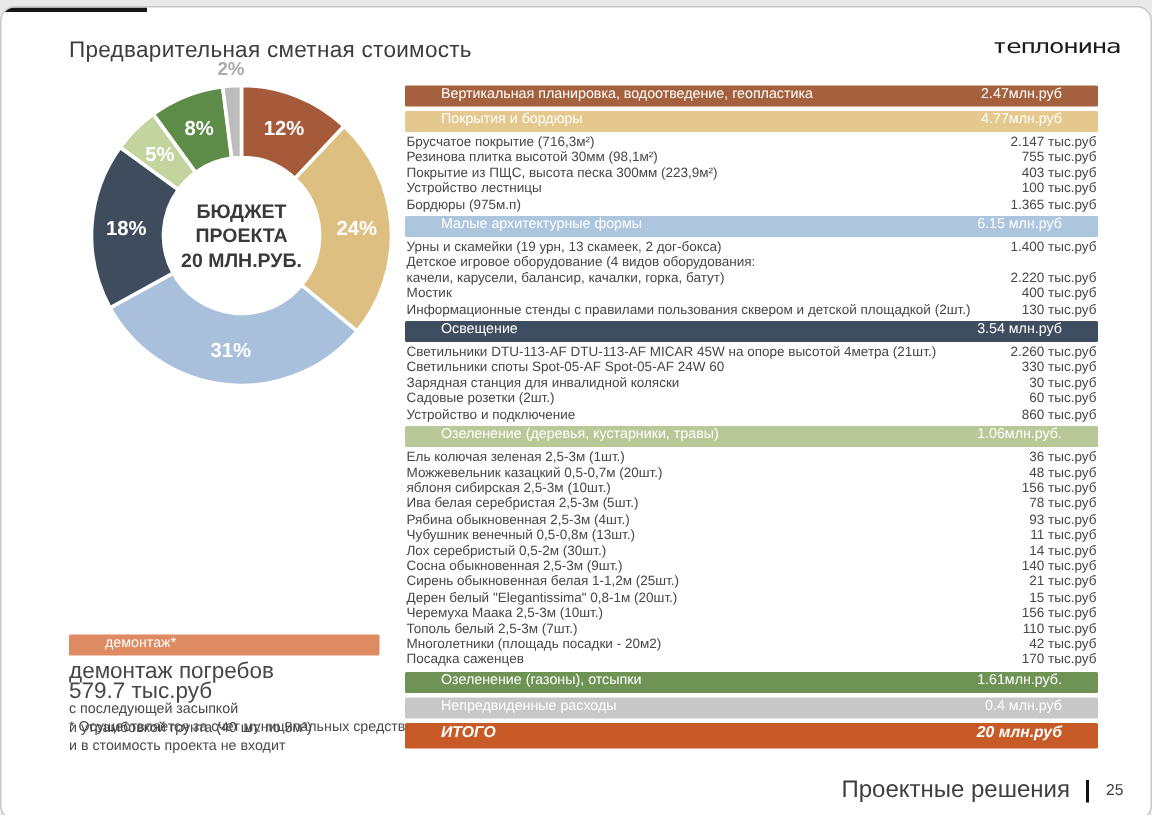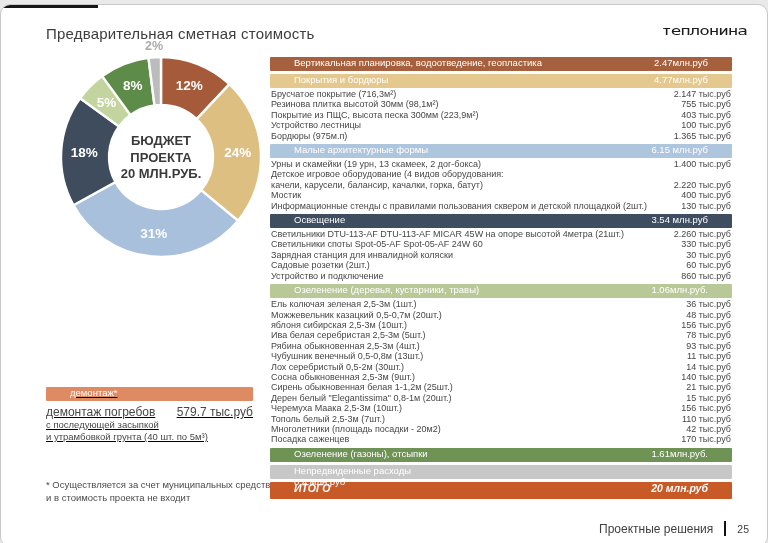--- a/index.html
+++ b/index.html
@@ -26,27 +26,27 @@
   .section { margin-bottom:3px; }
   .sec-header {
     display:flex; justify-content:space-between; align-items:flex-start;
     height:14px; padding:0 24px; font-size:9.5px; color:#ffffff; border-radius:1px;
     margin-bottom:1px; white-space:nowrap;
   }
   .sec-header.total { height:17px; font-size:10.5px; font-weight:bold; margin-top:3px; }
   .row { display:flex; justify-content:space-between; font-size:9px; line-height:10.4px; color:#474747; padding:0 1px; }
   .row .val { white-space:nowrap; padding-left:8px; }
   
-  .demo-block { position:absolute; left:45px; top:382px; width:207px;text-decoration:underline; }
-  .demo-row { display:flex; justify-content:space-between; font-size:12px; color:#474747; margin-top:5px; line-height:12.5px; }
+  .demo-block { position:absolute; left:45px; top:418px; width:207px; }
+  .demo-row { display:flex; justify-content:space-between; font-size:15px; color:#474747; margin-top:5px; line-height:12.5px;flex-direction:column; }
   .demo-line { font-size:9.5px; color:#474747; line-height:12.5px; }
   .footnote { position:absolute; left:45px; top:474px; width:232px; font-size:9.5px; color:#4a4a4a; line-height:12.5px; }
   
   .footer { position:absolute; right:18px; bottom:10px; display:flex; align-items:center; gap:11px; }
-  .footer-label { font-size:12px; color:#3f3f3f; }
+  .footer-label { font-size:16px; color:#3f3f3f; }
   .footer-divider { width:2px; height:15px; background:#111111; }
   .footer-page { font-size:10.5px; color:#3f3f3f; }
 </style>
 </head>
 <body>
 
 <div class="page">
   <div class="top-accent"></div>
 
   <div class="page-title">Предварительная сметная стоимость</div>
@@ -222,21 +222,21 @@
           <span class="val">170 тыс.руб</span>
         </div>
       </div>
       <div class="section">
         <div class="sec-header" style="background: rgb(110, 147, 85);">
           <span>Озеленение (газоны), отсыпки</span>
           <span>1.61млн.руб.</span>
         </div>
       </div>
       <div class="section">
-        <div class="sec-header" style="background: rgb(199, 199, 199); flex-direction: column;">
+        <div class="sec-header" style="background: rgb(199, 199, 199);">
           <span>Непредвиденные расходы</span>
           <span>0.4 млн.руб</span>
         </div>
       </div>
       <div class="section">
         <div class="sec-header total" style="background: rgb(200, 90, 40); font-style: italic;">
           <span>ИТОГО</span>
           <span>20 млн.руб</span>
         </div>
       </div>

